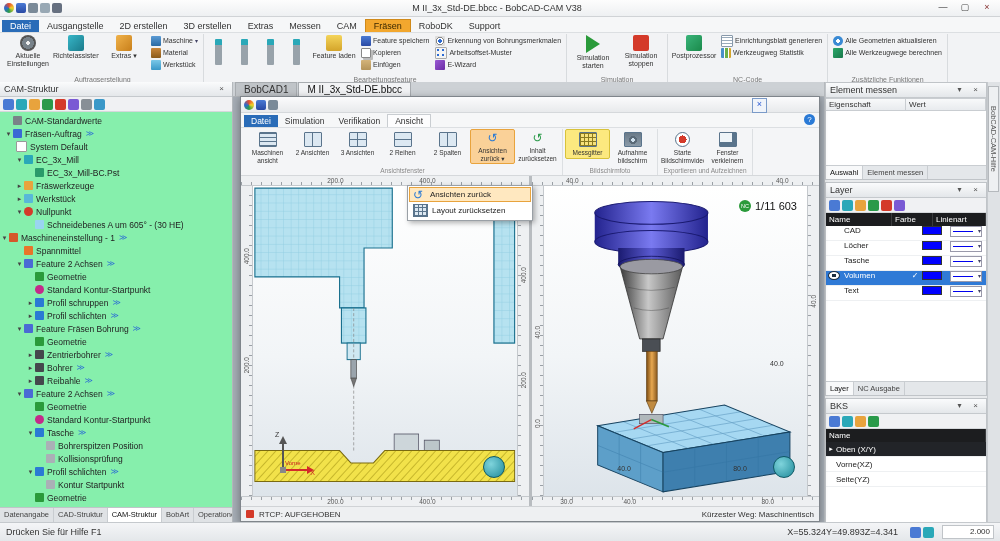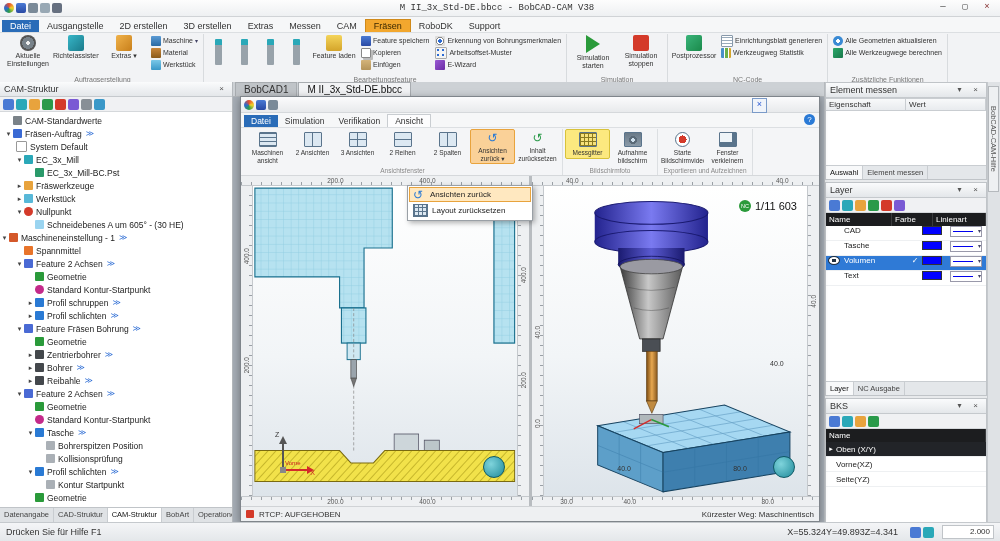--- a/index.html
+++ b/index.html
@@ -1,19 +1,19 @@
 <!DOCTYPE html>
 <html><head>
 <meta charset="utf-8">
 <style>
   html,body{margin:0;padding:0;background:#d4d6d8;}
   body{width:1000px;height:541px;overflow:hidden;font-family:"Liberation Sans",sans-serif;font-size:9px;color:#222;-webkit-font-smoothing:antialiased;}
   #app{position:relative;width:1000px;height:541px;background:#eef0f2;}
   
-  #titlebar{height:16px;display:flex;align-items:center;background:linear-gradient(#fdfdfd,#eef0f2);border-bottom:1px solid #d0d3d6;padding:0 2px;font-family:Liberation Mono, monospace;}
+  #titlebar{height:16px;display:flex;align-items:center;background:linear-gradient(#fdfdfd,#eef0f2);border-bottom:1px solid #d0d3d6;padding:0 2px;}
   #qat{display:flex;gap:2px;align-items:center;padding-left:2px;}
   .qat-ic{width:10px;height:10px;border-radius:2px;display:inline-block;background:#9aa8b4;}
   #title{flex:1;text-align:center;color:#333;font-size:9px;}
   #win-controls{display:flex;}
   .winbtn{width:22px;height:14px;text-align:center;line-height:13px;font-size:9px;color:#444;}
   .winbtn:last-child{color:#833;}
   
   #ribbon-tabs-row{height:15px;background:#f6f7f8;border-bottom:1px solid #dcdfe2;display:flex;align-items:flex-end;padding-left:2px;}
   .rtab{padding:1px 8px 1px;font-size:9px;color:#333;white-space:nowrap;}
   .rtab.file{background:#2a6cb8;color:#fff;}
@@ -70,21 +70,21 @@
   .ptoolbar{height:14px;display:flex;gap:2px;align-items:center;padding:0 3px;background:#f0f1f3;border-bottom:1px solid #d5d8db;}
   .mini-ic{width:11px;height:11px;border-radius:2px;background:#9aa8b4;display:inline-block;}
   .mini-ic:nth-child(8n+1){background:#4a7ad4;}
   .mini-ic:nth-child(8n+2){background:#2aa8b8;}
   .mini-ic:nth-child(8n+3){background:#e8a33d;}
   .mini-ic:nth-child(8n+4){background:#2a9a4a;}
   .mini-ic:nth-child(8n+5){background:#d43a2a;}
   .mini-ic:nth-child(8n+6){background:#7a5ad4;}
   .mini-ic:nth-child(8n+7){background:#888f96;}
   .mini-ic:nth-child(8n+8){background:#3a98c8;}
-  #tree{flex:1;background:#ffffff;overflow:hidden;padding-top:2px;}
+  #tree{flex:1;background:#86efac;overflow:hidden;padding-top:2px;}
   .trow{height:13px;display:flex;align-items:center;white-space:nowrap;font-size:8.5px;color:#222;}
   .texp{width:9px;font-size:7px;color:#444;text-align:center;flex:0 0 auto;}
   .tico{width:9px;height:9px;border-radius:1px;margin-right:3px;flex:0 0 auto;background:#9aa8b4;}
   .tchev{color:#2a6bd4;font-size:8px;margin-left:4px;}
   .ti-settings{background:#7a8288;}.ti-job{background:#3a6ad4;}.ti-doc{background:#fff;border:1px solid #999;}
   .ti-machine{background:#2aa8b8;}.ti-post{background:#2a9a6a;}.ti-tools{background:#e8a33d;}
   .ti-stock{background:#58b8d8;}.ti-origin{background:#d43a2a;border-radius:50%;}.ti-plane{background:#9ad4f0;}
   .ti-msetup{background:#d4582a;}.ti-fixture{background:#e8742a;}.ti-feature{background:#4a6ad4;}
   .ti-geometry{background:#2a9a3a;}.ti-point{background:#c42a8a;border-radius:50%;}.ti-toolpath{background:#2a7ad4;}
   .ti-drill{background:#44484c;}.ti-sub{background:#aab0b6;}
@@ -854,20 +854,27 @@
           <div id="layer-rows">
               <div class="lrow">
                 <span class="leye" style="visibility: hidden;"></span>
                 <span class="lname">CAD</span>
                 <span class="lchk"></span>
                 <span class="lswatch" style="background: rgb(0, 0, 255);"></span>
                 <span class="lline"></span>
               </div>
               <div class="lrow">
                 <span class="leye" style="visibility: hidden;"></span>
+                <span class="lname">Löcher</span>
+                <span class="lchk"></span>
+                <span class="lswatch" style="background: rgb(0, 0, 255);"></span>
+                <span class="lline"></span>
+              </div>
+              <div class="lrow">
+                <span class="leye" style="visibility: hidden;"></span>
                 <span class="lname">Tasche</span>
                 <span class="lchk"></span>
                 <span class="lswatch" style="background: rgb(0, 0, 255);"></span>
                 <span class="lline"></span>
               </div>
               <div class="lrow sel">
                 <span class="leye"></span>
                 <span class="lname">Volumen</span>
                 <span class="lchk">✓</span>
                 <span class="lswatch" style="background: rgb(0, 0, 255);"></span>

